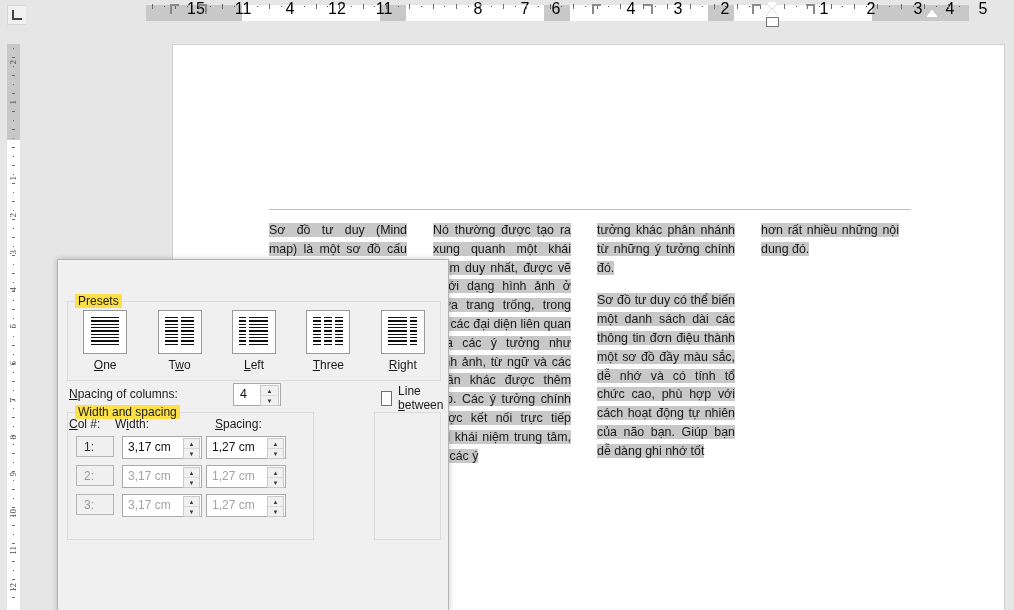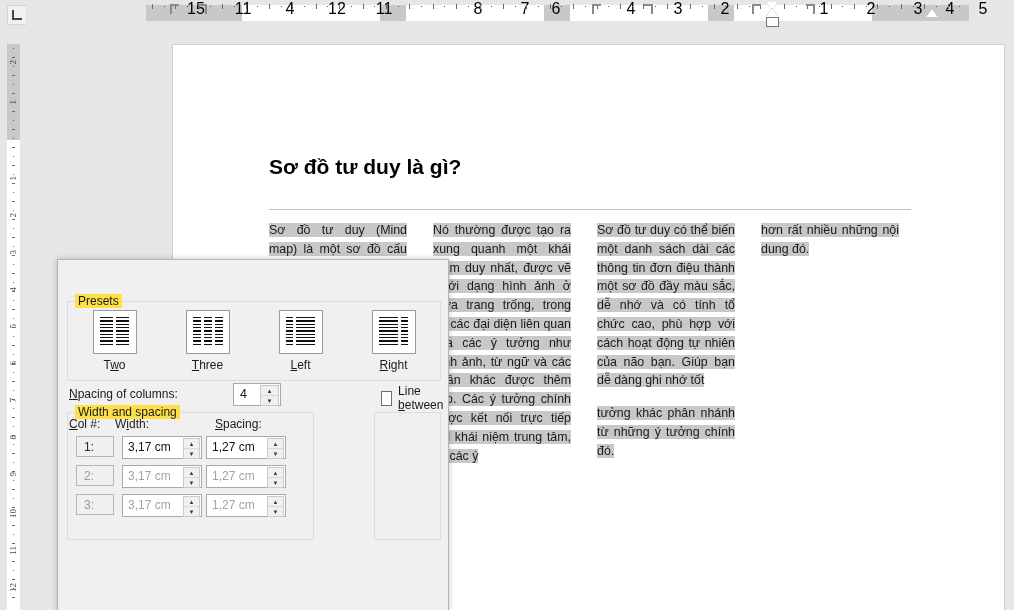--- a/index.html
+++ b/index.html
@@ -405,51 +405,68 @@
     <div class="vr-dash" style="top: 533px;"></div>
     <div class="vr-dot" style="top: 542px;"></div>
     <div class="vr-dash" style="top: 551px;"></div>
     <div class="vr-dot" style="top: 560px;"></div>
     <div class="vr-dash" style="top: 569px;"></div>
   </div>
 
 <div id="doc-canvas">
   <div id="page">
 
-    <div id="page-title">Sơ đồ tư duy là gì?</div>
     <div id="title-rule"></div>
 
     <div id="columns-area">
       <div class="doc-col">
           <p><span class="hl">Sơ đồ tư duy (Mind map) là một sơ đồ cấu trúc phi tuyến tính (không có trình</span></p>
         </div>
       <div class="doc-col">
           <p><span class="hl">Nó thường được tạo ra xung quanh một khái niệm duy nhất, được vẽ dưới dạng hình ảnh ở giữa trang trống, trong đó các đại diện liên quan của các ý tưởng như hình ảnh, từ ngữ và các phần khác được thêm vào. Các ý tưởng chính được kết nối trực tiếp với khái niệm trung tâm, và các ý</span></p>
         </div>
       <div class="doc-col">
+          <p><span class="hl">tưởng khác phân nhánh từ những ý tưởng chính đó.</span></p>
           <p><span class="hl">Sơ đồ tư duy có thể biến một danh sách dài các thông tin đơn điệu thành một sơ đồ đầy màu sắc, dễ nhớ và có tính tổ chức cao, phù hợp với cách hoạt động tự nhiên của não bạn. Giúp bạn dễ dàng ghi nhớ tốt</span></p>
-          <p><span class="hl">tưởng khác phân nhánh từ những ý tưởng chính đó.</span></p>
         </div>
       <div class="doc-col">
           <p><span class="hl">hơn rất nhiều những nội dung đó.</span></p>
         </div>
     </div>
 
   </div>
 </div>
 
 <div id="columns-dialog">
 
 
   <div class="group" id="presets-group">
     <span class="group-label">Presets</span>
     <div id="presets-row">
         <div class="preset">
           <div class="preset-box">
             <div class="preset-inner">
+              <div class="pcol" style="width: 28px; margin-right: 0px;">
+                <div class="pline" style="height: 1.4px; width: 100%;"></div>
+                <div class="pline" style="height: 1.4px; width: 100%;"></div>
+                <div class="pline" style="height: 1.4px; width: 100%;"></div>
+                <div class="pline" style="height: 1.4px; width: 100%;"></div>
+                <div class="pline" style="height: 1.4px; width: 100%;"></div>
+                <div class="pline" style="height: 1.4px; width: 100%;"></div>
+                <div class="pline" style="height: 1.4px; width: 100%;"></div>
+                <div class="pline" style="height: 1.4px; width: 100%;"></div>
+                <div class="pline" style="height: 1.4px; width: 100%;"></div>
+              </div>
+            </div>
+          </div>
+          <div class="preset-label"><u>O</u>ne</div>
+        </div>
+        <div class="preset">
+          <div class="preset-box">
+            <div class="preset-inner">
               <div class="pcol" style="width: 13px; margin-right: 3px;">
                 <div class="pline" style="height: 1.4px; width: 100%;"></div>
                 <div class="pline" style="height: 1.4px; width: 100%;"></div>
                 <div class="pline" style="height: 1.4px; width: 100%;"></div>
                 <div class="pline" style="height: 1.4px; width: 100%;"></div>
                 <div class="pline" style="height: 1.4px; width: 100%;"></div>
                 <div class="pline" style="height: 1.4px; width: 100%;"></div>
                 <div class="pline" style="height: 1.4px; width: 100%;"></div>
                 <div class="pline" style="height: 1.4px; width: 100%;"></div>
                 <div class="pline" style="height: 1.4px; width: 100%;"></div>
@@ -461,20 +478,49 @@
                 <div class="pline" style="height: 1.4px; width: 100%;"></div>
                 <div class="pline" style="height: 1.4px; width: 100%;"></div>
                 <div class="pline" style="height: 1.4px; width: 100%;"></div>
                 <div class="pline" style="height: 1.4px; width: 100%;"></div>
                 <div class="pline" style="height: 1.4px; width: 100%;"></div>
                 <div class="pline" style="height: 1.4px; width: 100%;"></div>
               </div>
             </div>
           </div>
           <div class="preset-label">T<u>w</u>o</div>
+        </div>
+        <div class="preset">
+          <div class="preset-box">
+            <div class="preset-inner">
+              <div class="pcol" style="width: 7px; margin-right: 3px;">
+                <div class="pline" style="height: 1.4px; width: 100%;"></div>
+                <div class="pline" style="height: 1.4px; width: 100%;"></div>
+                <div class="pline" style="height: 1.4px; width: 100%;"></div>
+                <div class="pline" style="height: 1.4px; width: 100%;"></div>
+                <div class="pline" style="height: 1.4px; width: 100%;"></div>
+                <div class="pline" style="height: 1.4px; width: 100%;"></div>
+                <div class="pline" style="height: 1.4px; width: 100%;"></div>
+                <div class="pline" style="height: 1.4px; width: 100%;"></div>
+                <div class="pline" style="height: 1.4px; width: 100%;"></div>
+              </div>
+              <div class="pcol" style="width: 19px; margin-right: 0px;">
+                <div class="pline" style="height: 1.4px; width: 100%;"></div>
+                <div class="pline" style="height: 1.4px; width: 100%;"></div>
+                <div class="pline" style="height: 1.4px; width: 100%;"></div>
+                <div class="pline" style="height: 1.4px; width: 100%;"></div>
+                <div class="pline" style="height: 1.4px; width: 100%;"></div>
+                <div class="pline" style="height: 1.4px; width: 100%;"></div>
+                <div class="pline" style="height: 1.4px; width: 100%;"></div>
+                <div class="pline" style="height: 1.4px; width: 100%;"></div>
+                <div class="pline" style="height: 1.4px; width: 100%;"></div>
+              </div>
+            </div>
+          </div>
+          <div class="preset-label"><u>L</u>eft</div>
         </div>
         <div class="preset">
           <div class="preset-box">
             <div class="preset-inner">
               <div class="pcol" style="width: 8px; margin-right: 3px;">
                 <div class="pline" style="height: 1.4px; width: 100%;"></div>
                 <div class="pline" style="height: 1.4px; width: 100%;"></div>
                 <div class="pline" style="height: 1.4px; width: 100%;"></div>
                 <div class="pline" style="height: 1.4px; width: 100%;"></div>
                 <div class="pline" style="height: 1.4px; width: 100%;"></div>
@@ -501,49 +547,20 @@
                 <div class="pline" style="height: 1.4px; width: 100%;"></div>
                 <div class="pline" style="height: 1.4px; width: 100%;"></div>
                 <div class="pline" style="height: 1.4px; width: 100%;"></div>
                 <div class="pline" style="height: 1.4px; width: 100%;"></div>
                 <div class="pline" style="height: 1.4px; width: 100%;"></div>
                 <div class="pline" style="height: 1.4px; width: 100%;"></div>
               </div>
             </div>
           </div>
           <div class="preset-label"><u>T</u>hree</div>
-        </div>
-        <div class="preset">
-          <div class="preset-box">
-            <div class="preset-inner">
-              <div class="pcol" style="width: 7px; margin-right: 3px;">
-                <div class="pline" style="height: 1.4px; width: 100%;"></div>
-                <div class="pline" style="height: 1.4px; width: 100%;"></div>
-                <div class="pline" style="height: 1.4px; width: 100%;"></div>
-                <div class="pline" style="height: 1.4px; width: 100%;"></div>
-                <div class="pline" style="height: 1.4px; width: 100%;"></div>
-                <div class="pline" style="height: 1.4px; width: 100%;"></div>
-                <div class="pline" style="height: 1.4px; width: 100%;"></div>
-                <div class="pline" style="height: 1.4px; width: 100%;"></div>
-                <div class="pline" style="height: 1.4px; width: 100%;"></div>
-              </div>
-              <div class="pcol" style="width: 19px; margin-right: 0px;">
-                <div class="pline" style="height: 1.4px; width: 100%;"></div>
-                <div class="pline" style="height: 1.4px; width: 100%;"></div>
-                <div class="pline" style="height: 1.4px; width: 100%;"></div>
-                <div class="pline" style="height: 1.4px; width: 100%;"></div>
-                <div class="pline" style="height: 1.4px; width: 100%;"></div>
-                <div class="pline" style="height: 1.4px; width: 100%;"></div>
-                <div class="pline" style="height: 1.4px; width: 100%;"></div>
-                <div class="pline" style="height: 1.4px; width: 100%;"></div>
-                <div class="pline" style="height: 1.4px; width: 100%;"></div>
-              </div>
-            </div>
-          </div>
-          <div class="preset-label"><u>L</u>eft</div>
         </div>
         <div class="preset">
           <div class="preset-box">
             <div class="preset-inner">
               <div class="pcol" style="width: 19px; margin-right: 3px;">
                 <div class="pline" style="height: 1.4px; width: 100%;"></div>
                 <div class="pline" style="height: 1.4px; width: 100%;"></div>
                 <div class="pline" style="height: 1.4px; width: 100%;"></div>
                 <div class="pline" style="height: 1.4px; width: 100%;"></div>
                 <div class="pline" style="height: 1.4px; width: 100%;"></div>

